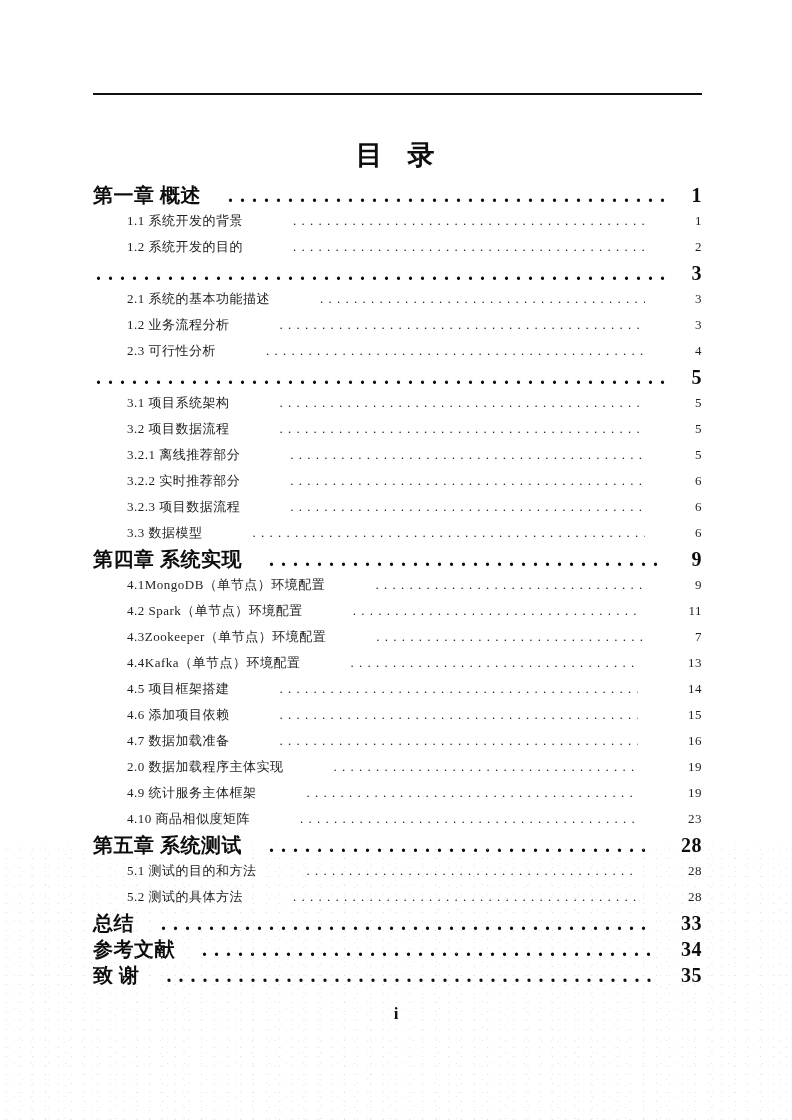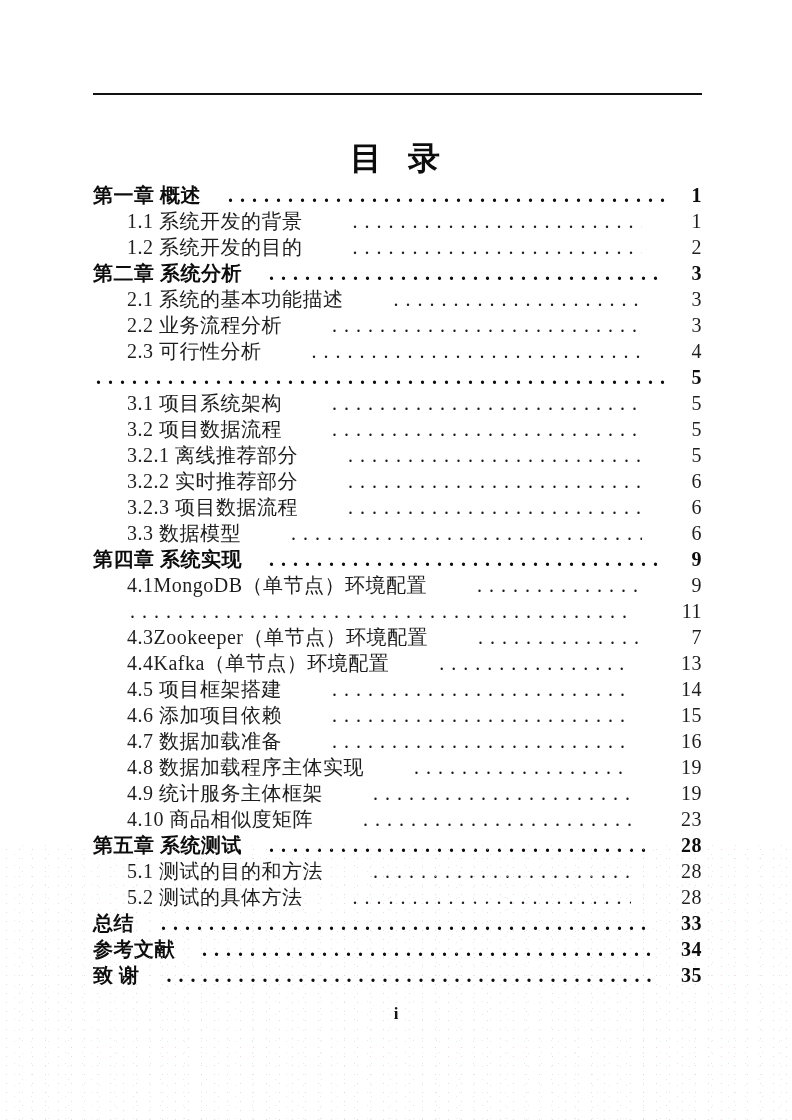--- a/index.html
+++ b/index.html
@@ -37,21 +37,21 @@
     width: 609px;
     height: 2px;
     background: #111111;
   }
   .doc-title {
     position: absolute;
     left: 0;
     top: 137px;
     width: 792px;
     text-align: center;
-    font-size: 32px;
+    font-size: 27px;
     font-weight: bold;
     letter-spacing: 2px;
     word-spacing: 14px;
     color: #0d0d0d;
   }
   .toc {
     position: absolute;
     left: 93px;
     top: 182px;
     width: 609px;
@@ -76,21 +76,21 @@
   }
   .toc-row .page { flex: 0 0 auto; }
   .toc-row.chapter {
     font-size: 20px;
     font-weight: bold;
     color: #0d0d0d;
     letter-spacing: 0.5px;
     gap: 24px;
   }
   .toc-row.sub {
-    font-size: 20px;
+    font-size: 13px;
     color: #1e1e1e;
     padding-left: 34px;
     letter-spacing: 0.5px;
     gap: 47px;
   }
   .footer-pagenum {
     position: absolute;
     left: 0;
     top: 1004px;
     width: 792px;
@@ -117,31 +117,30 @@
       <span class="label">1.1 系统开发的背景</span>
       <span class="dots"></span>
       <span class="page">1</span>
     </div>
     <div class="toc-row sub">
       <span class="label">1.2 系统开发的目的</span>
       <span class="dots"></span>
       <span class="page">2</span>
     </div>
     <div class="toc-row chapter">
-      <span class="label">第二章 系统分析</span>
       <span class="dots"></span>
       <span class="page">3</span>
     </div>
     <div class="toc-row sub">
       <span class="label">2.1 系统的基本功能描述</span>
       <span class="dots"></span>
       <span class="page">3</span>
     </div>
     <div class="toc-row sub">
-      <span class="label">2.2 业务流程分析</span>
+      <span class="label">1.2 业务流程分析</span>
       <span class="dots"></span>
       <span class="page">3</span>
     </div>
     <div class="toc-row sub">
       <span class="label">2.3 可行性分析</span>
       <span class="dots"></span>
       <span class="page">4</span>
     </div>
     <div class="toc-row chapter">
       <span class="dots"></span>
@@ -181,20 +180,21 @@
       <span class="label">第四章 系统实现</span>
       <span class="dots"></span>
       <span class="page">9</span>
     </div>
     <div class="toc-row sub">
       <span class="label">4.1MongoDB（单节点）环境配置</span>
       <span class="dots"></span>
       <span class="page">9</span>
     </div>
     <div class="toc-row sub">
+      <span class="label">4.2 Spark（单节点）环境配置</span>
       <span class="dots"></span>
       <span class="page">11</span>
     </div>
     <div class="toc-row sub">
       <span class="label">4.3Zookeeper（单节点）环境配置</span>
       <span class="dots"></span>
       <span class="page">7</span>
     </div>
     <div class="toc-row sub">
       <span class="label">4.4Kafka（单节点）环境配置</span>
@@ -210,21 +210,21 @@
       <span class="label">4.6 添加项目依赖</span>
       <span class="dots"></span>
       <span class="page">15</span>
     </div>
     <div class="toc-row sub">
       <span class="label">4.7 数据加载准备</span>
       <span class="dots"></span>
       <span class="page">16</span>
     </div>
     <div class="toc-row sub">
-      <span class="label">4.8 数据加载程序主体实现</span>
+      <span class="label">2.0 数据加载程序主体实现</span>
       <span class="dots"></span>
       <span class="page">19</span>
     </div>
     <div class="toc-row sub">
       <span class="label">4.9 统计服务主体框架</span>
       <span class="dots"></span>
       <span class="page">19</span>
     </div>
     <div class="toc-row sub">
       <span class="label">4.10 商品相似度矩阵</span>

